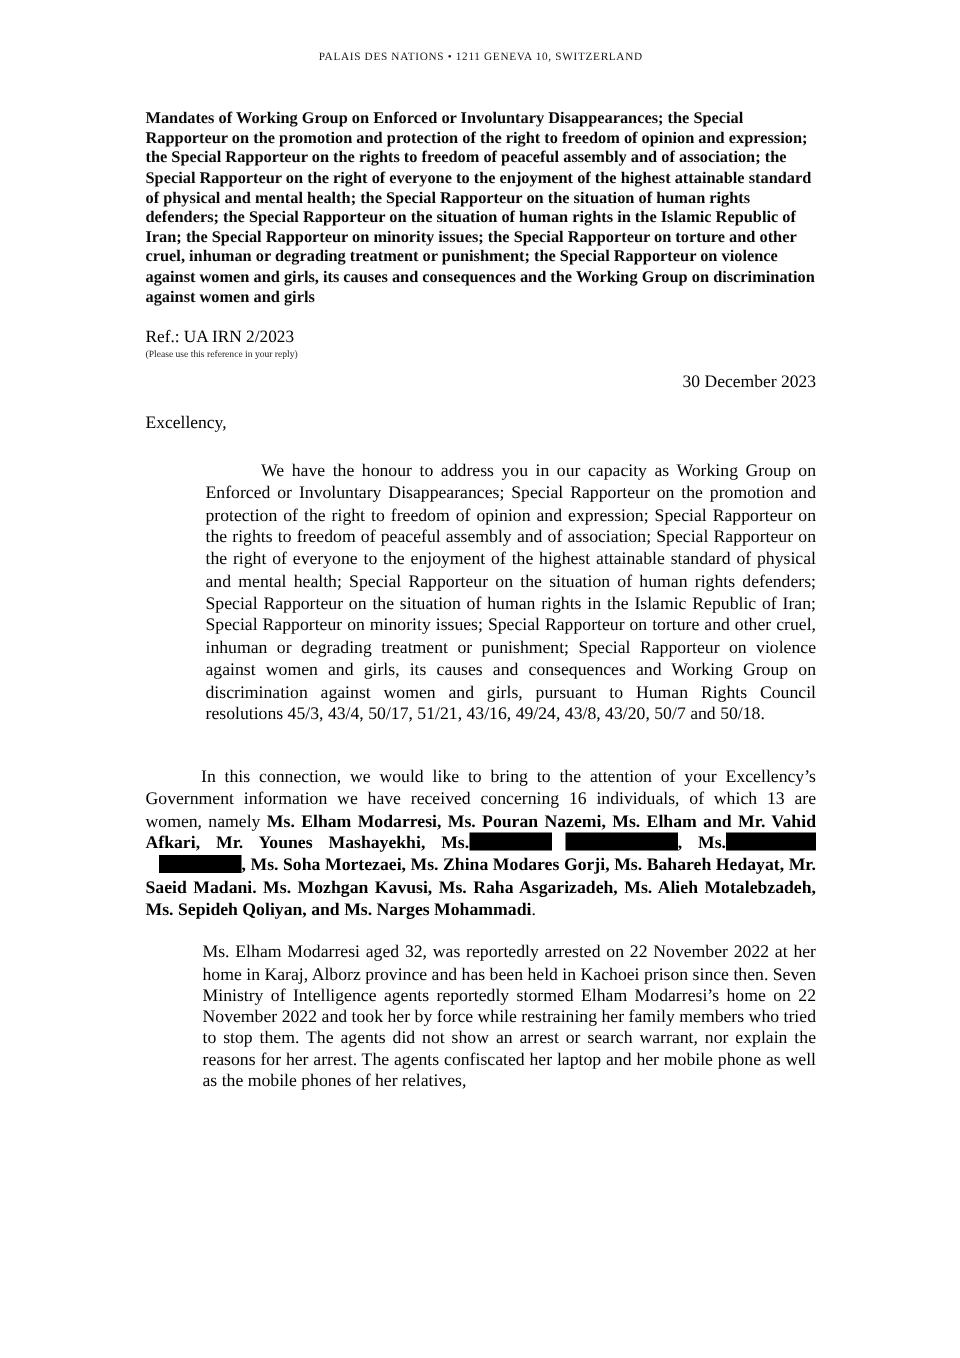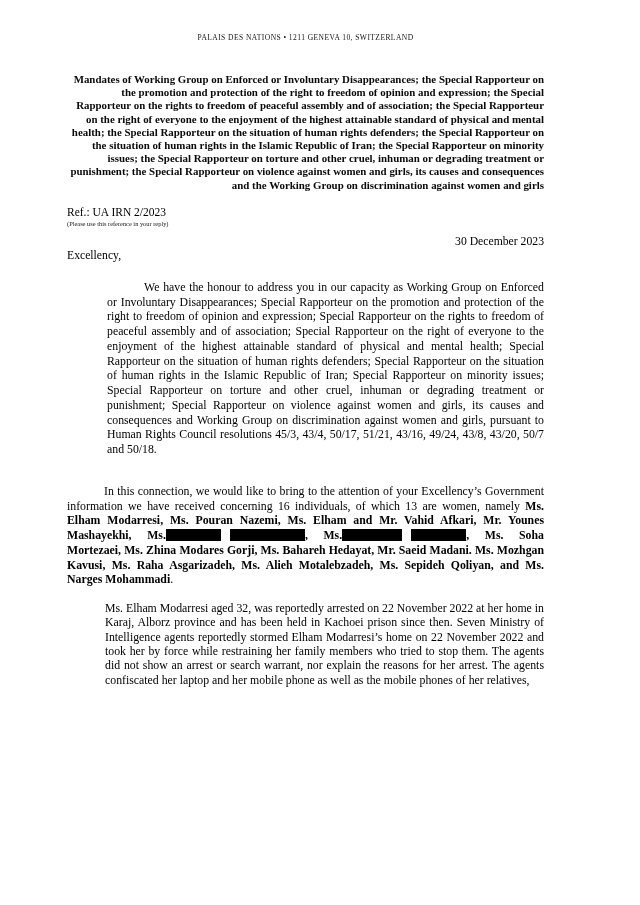--- a/index.html
+++ b/index.html
@@ -5,48 +5,48 @@
   html, body { margin: 0; padding: 0; background: #ffffff; }
   .page {
     position: relative;
     width: 640px;
     height: 905px;
     margin: 0 auto;
     background: #ffffff;
     color: #000000;
     font-family: "Liberation Serif", "DejaVu Serif", serif;
     box-sizing: border-box;
-    padding: 33px 96px 0 67px;
+    padding: 33px 96px 0 97px;
     overflow: hidden;
   }
   .letterhead {
     text-align: center;
     font-size: 7.5px;
     letter-spacing: 0.45px;
     color: #141414;
     white-space: nowrap;
   }
   .mandates {
     margin-top: 31px;
     font-size: 10.9px;
     line-height: 13.2px;
     font-weight: bold;
-    text-align: right;
+    text-align: left;
     color: #0a0a0a;
   }
   .ref-block { margin-top: 14px; }
   .ref-line { font-size: 11.5px; line-height: 13px; }
   .ref-note { font-size: 6.4px; line-height: 8px; margin-top: 1px; color: #1a1a1a; }
   .date-line {
     margin-top: 7px;
     text-align: right;
     font-size: 11.7px;
     line-height: 14px;
   }
-  .salutation { font-size: 11.7px; line-height: 14px; margin-top: 0px; }
+  .salutation { font-size: 11.7px; line-height: 14px; margin-top: 13px; }
   .para {
     font-size: 11.8px;
     line-height: 14.75px;
     text-align: justify;
     margin: 0;
   }
   .para.indent-first { text-indent: 37px; }
   .para1 { margin-top: 17px; margin-left: 40px; }
   .para2 { margin-top: 27px; }
   .bold { font-weight: bold; }

